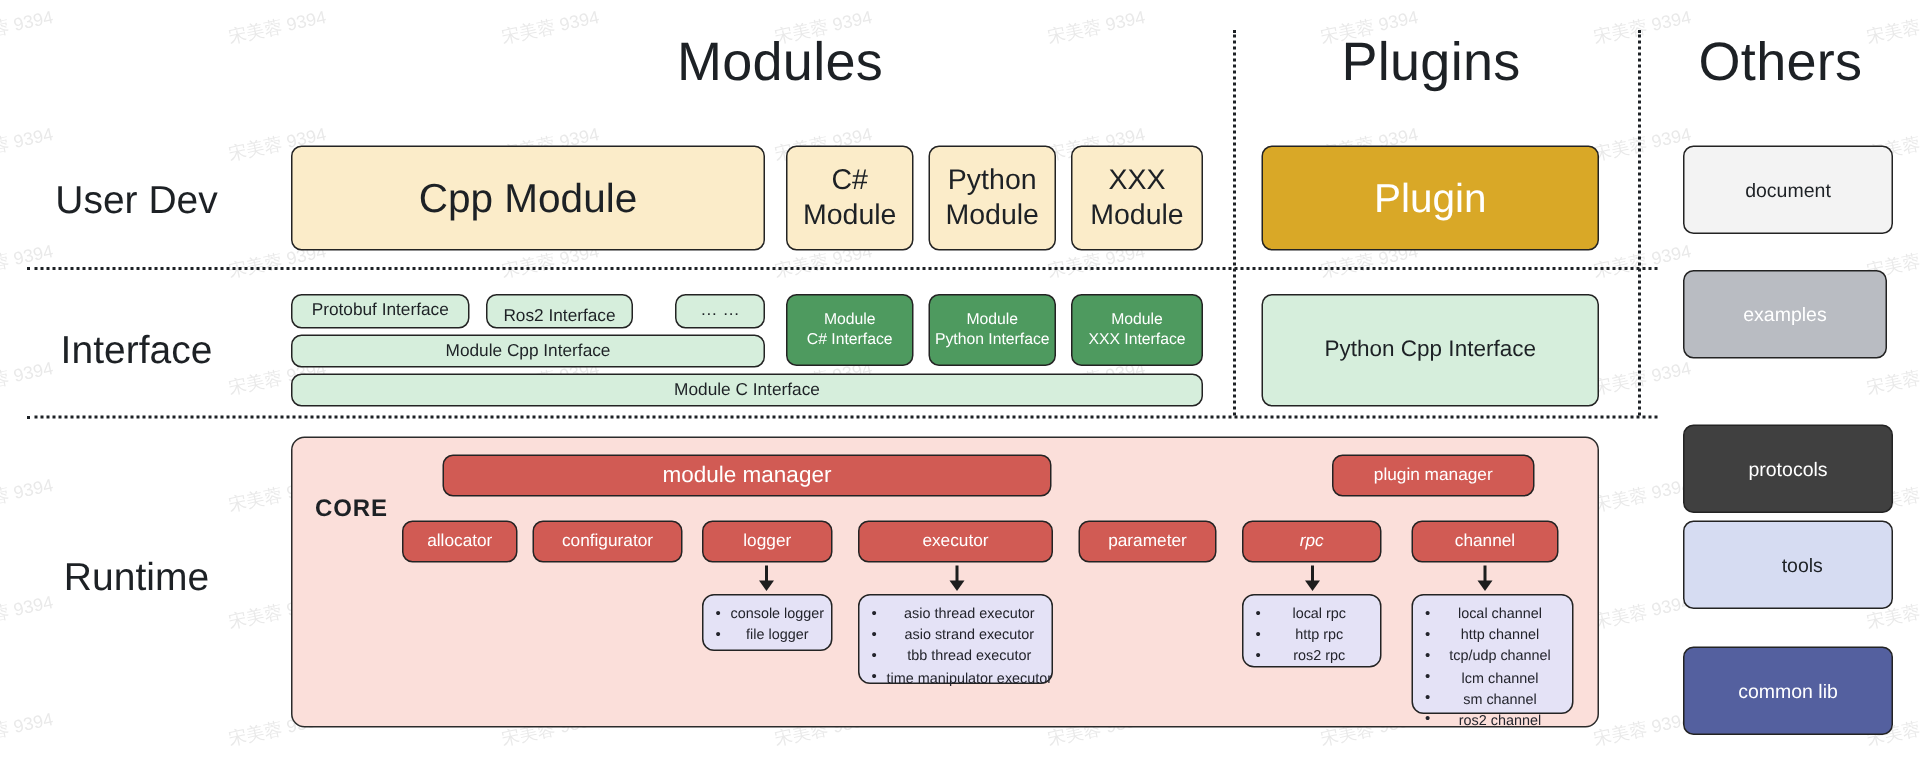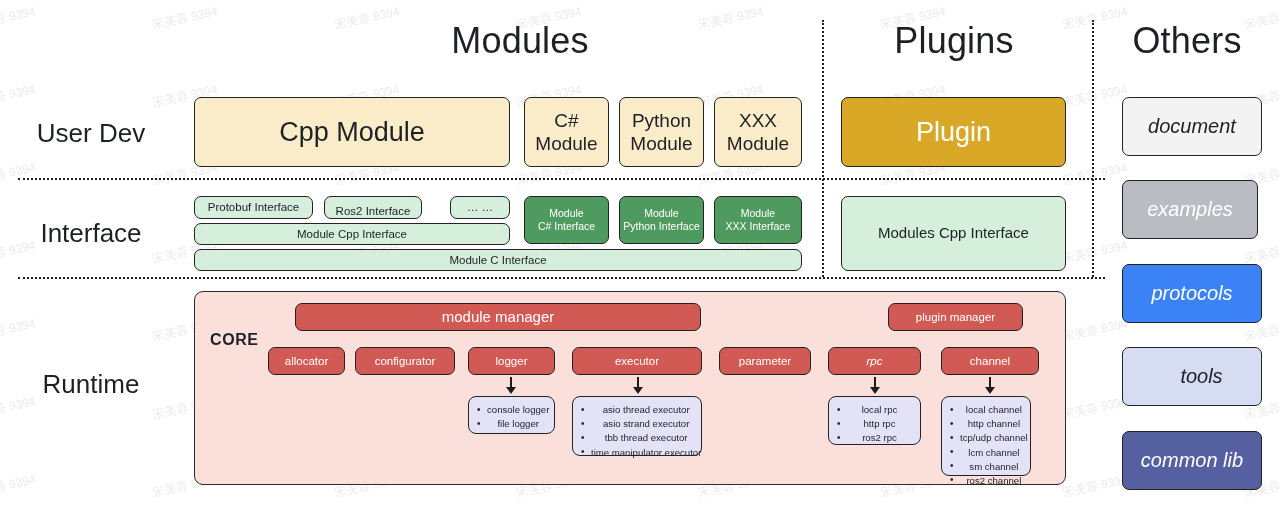--- a/index.html
+++ b/index.html
@@ -96,31 +96,31 @@
   .core-label {
     font-size: 16px;
     font-weight: bold;
     letter-spacing: .6px;
     color: #1d2125;
   }
 
   
   .box-doc   { background: #f3f3f3; color: #1d2125; }
   .box-ex    { background: #b9bcc2; color: #ffffff; }
-  .box-proto { background: #3b82f6; color: #ffffff; }
+  .box-proto { background: #404040; color: #ffffff; margin-top: 19px; }
   .box-tools { background: #d6dcf2; color: #1d2125; padding-left: 19px; }
   .box-clib  { background: #54609f; color: #ffffff; }
 
   
   .t-big    { font-size: 27px; }
   .t-mid    { font-size: 19px; }
   .t-small  { font-size: 11.5px; }
   .t-xsmall { font-size: 10.5px; }
   .t-lead   { font-size: 15px; }
-  .t-other  { font-size: 20px; font-style: italic; }
+  .t-other  { font-size: 13px; }
 
   .stack2 { display: block; }
   .stack2 span { display: block; }
 
   
   .bullets {
     padding: 6px 8px 6px 7px;
     font-size: 9.6px;
     line-height: 1.48;
     color: #23242c;
@@ -307,21 +307,21 @@
     </span>
   </div>
   <div class="abs box box-greendark t-xsmall" style="left:714px; top:196px; width:88px; height:48px;">
     <span class="stack2">
       <span>Module</span>
       <span>XXX Interface</span>
     </span>
   </div>
 
   <div class="abs box box-greenlite t-lead" style="left:841px; top:196px; width:225px; height:75px;">
-    <span>Modules Cpp Interface</span>
+    <span>Python Cpp Interface</span>
   </div>
 
   <div class="abs core-panel" style="left:194px; top:291px; width:872px; height:194px;"></div>
 
   <div class="abs core-label" style="left:210px; top:331px;">CORE</div>
 
   <div class="abs box box-red t-lead" style="left:295px; top:303px; width:406px; height:28px;">
     <span>module manager</span>
   </div>
   <div class="abs box box-red t-small" style="left:888px; top:303px; width:135px; height:28px;">
@@ -385,21 +385,21 @@
     </div>
   </div>
 
   <div class="abs box box-red t-small" style="left:941px; top:347px; width:98px; height:28px;">
     <span>channel</span>
   </div>
   <div class="abs arrow" style="left:983px; top:377px; height:17px;">
     <div class="shaft"></div>
       <div class="head"></div>
   </div>
-  <div class="abs box box-lav" style="left:941px; top:396px; width:90px; height:80px;">
+  <div class="abs box box-lav" style="left:941px; top:396px; width:108px; height:80px;">
     <div class="bullets">
       <div>local channel</div>
       <div>http channel</div>
       <div>tcp/udp channel</div>
       <div>lcm channel</div>
       <div>sm channel</div>
       <div>ros2 channel</div>
     </div>
   </div>
 

